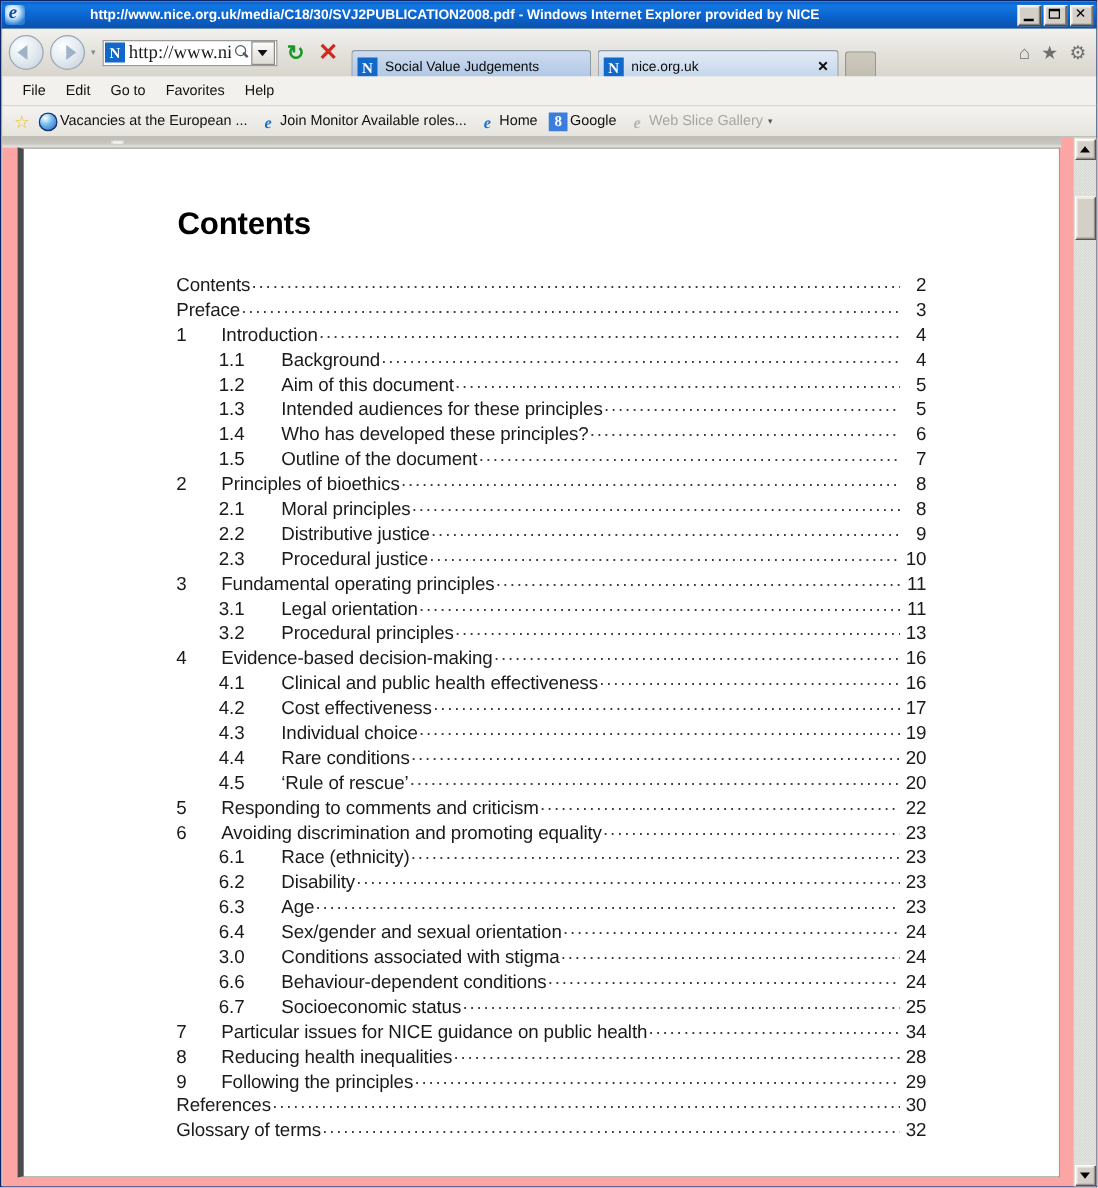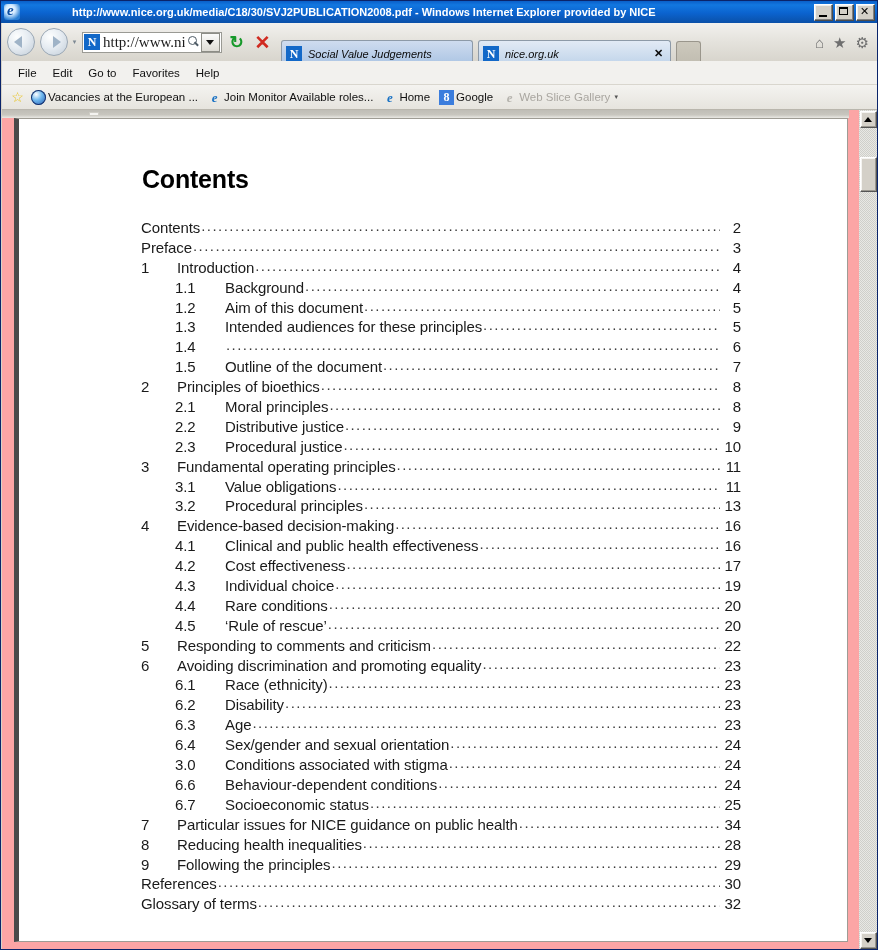--- a/index.html
+++ b/index.html
@@ -278,21 +278,20 @@
     text-align: center;
     line-height: 16px;
     font-family: "Liberation Serif", serif;
   }
   .tab-title {
     flex: 1 1 auto;
     font-size: 11px;
     color: #0b0b0b;
     white-space: nowrap;
     overflow: hidden;
-    font-style: italic;
   }
   .tab-close {
     flex: 0 0 auto;
     width: 13px;
     text-align: center;
     font-size: 11px;
     font-weight: bold;
     color: #0b0b0b;
   }
   #newtab {
@@ -685,20 +684,21 @@
               <span class="toc-page">5</span>
             </div>
             <div class="toc-row lvl2">
               <span class="toc-num">1.3</span>
               <span class="toc-title">Intended audiences for these principles</span>
               <span class="toc-leader"></span>
               <span class="toc-page">5</span>
             </div>
             <div class="toc-row lvl2">
               <span class="toc-num">1.4</span>
+              <span class="toc-title">Who has developed these principles?</span>
               <span class="toc-leader"></span>
               <span class="toc-page">6</span>
             </div>
             <div class="toc-row lvl2">
               <span class="toc-num">1.5</span>
               <span class="toc-title">Outline of the document</span>
               <span class="toc-leader"></span>
               <span class="toc-page">7</span>
             </div>
             <div class="toc-row lvl1">
@@ -726,21 +726,21 @@
               <span class="toc-page">10</span>
             </div>
             <div class="toc-row lvl1">
               <span class="toc-num">3</span>
               <span class="toc-title">Fundamental operating principles</span>
               <span class="toc-leader"></span>
               <span class="toc-page">11</span>
             </div>
             <div class="toc-row lvl2">
               <span class="toc-num">3.1</span>
-              <span class="toc-title">Value obligations</span>
+              <span class="toc-title">Legal orientation</span>
               <span class="toc-leader"></span>
               <span class="toc-page">11</span>
             </div>
             <div class="toc-row lvl2">
               <span class="toc-num">3.2</span>
               <span class="toc-title">Procedural principles</span>
               <span class="toc-leader"></span>
               <span class="toc-page">13</span>
             </div>
             <div class="toc-row lvl1">

